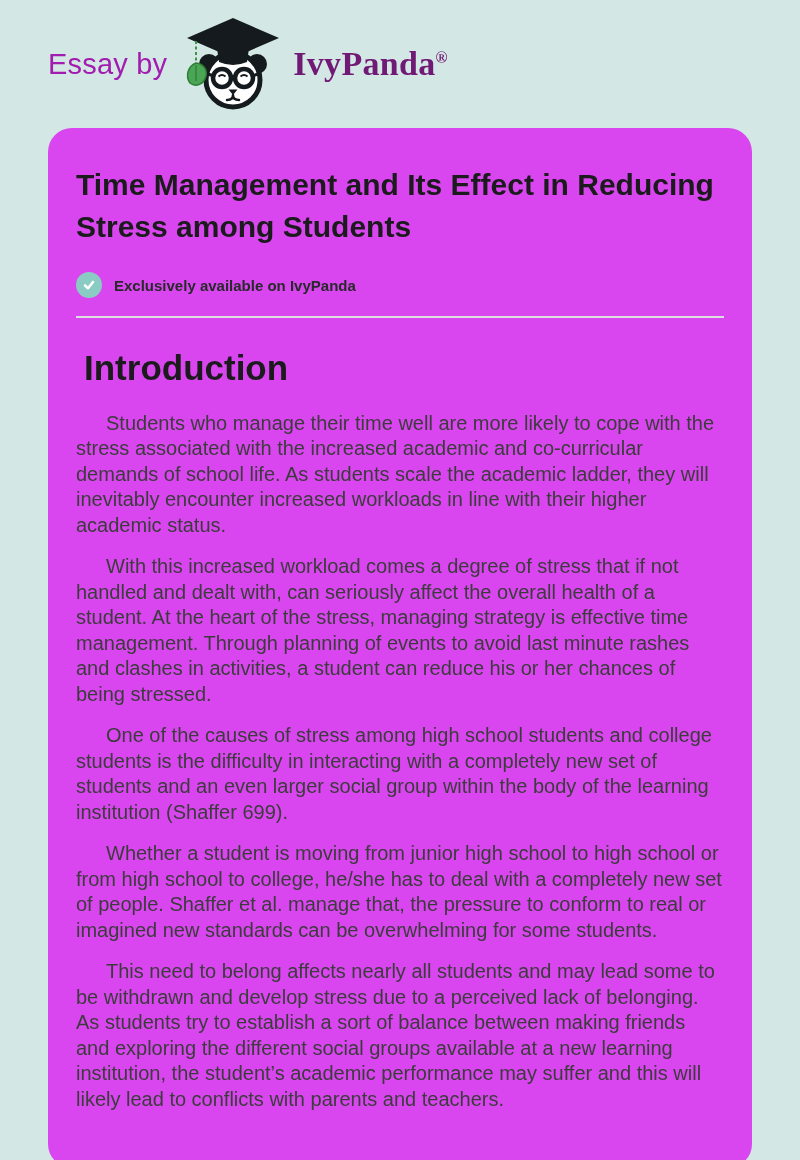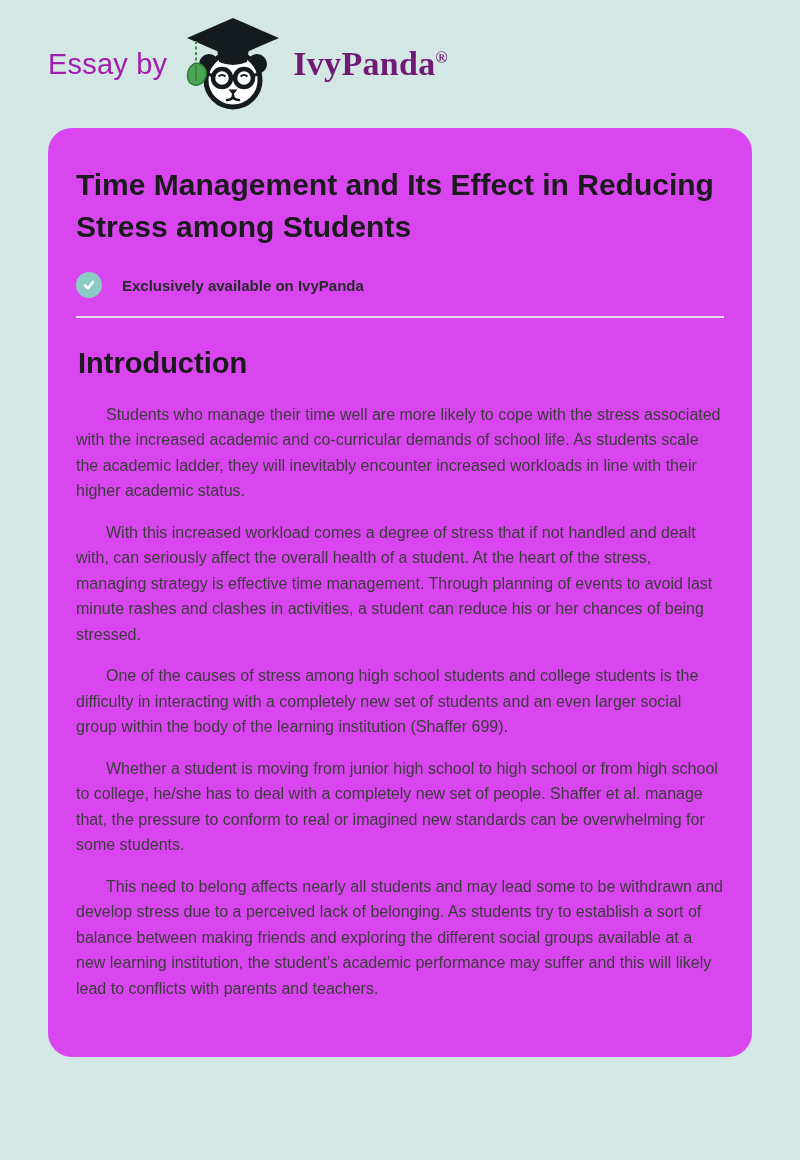--- a/index.html
+++ b/index.html
@@ -59,21 +59,20 @@
     font-size: 30px;
     line-height: 1.4;
     font-weight: 700;
     color: #1b1b1d;
     margin-bottom: 24px;
   }
   .badge-row {
     display: flex;
     align-items: center;
     margin-bottom: 18px;
-    gap: 8px;
   }
   .badge-circle {
     width: 26px;
     height: 26px;
     border-radius: 50%;
     background: #8accc4;
     display: inline-flex;
     align-items: center;
     justify-content: center;
     flex: 0 0 auto;
@@ -84,28 +83,28 @@
     font-size: 15px;
     font-weight: 700;
     color: #27292b;
   }
   .divider {
     border: none;
     border-top: 2px solid #dcdee0;
     margin: 0 0 10px 0;
   }
   .section-heading {
-    font-size: 29px;
+    font-size: 35px;
     line-height: 1.5;
     font-weight: 700;
     color: #1b1b1d;
-    margin: 24px 0 8px 2px;
+    margin: 24px 0 8px 8px;
   }
   .body-para {
-    font-size: 16px;
+    font-size: 20px;
     line-height: 25.5px;
     color: #3c3c3c;
     text-indent: 30px;
     margin: 16px 0;
   }
 </style>
 </head>
 <body>
 
 <header class="page-header">

